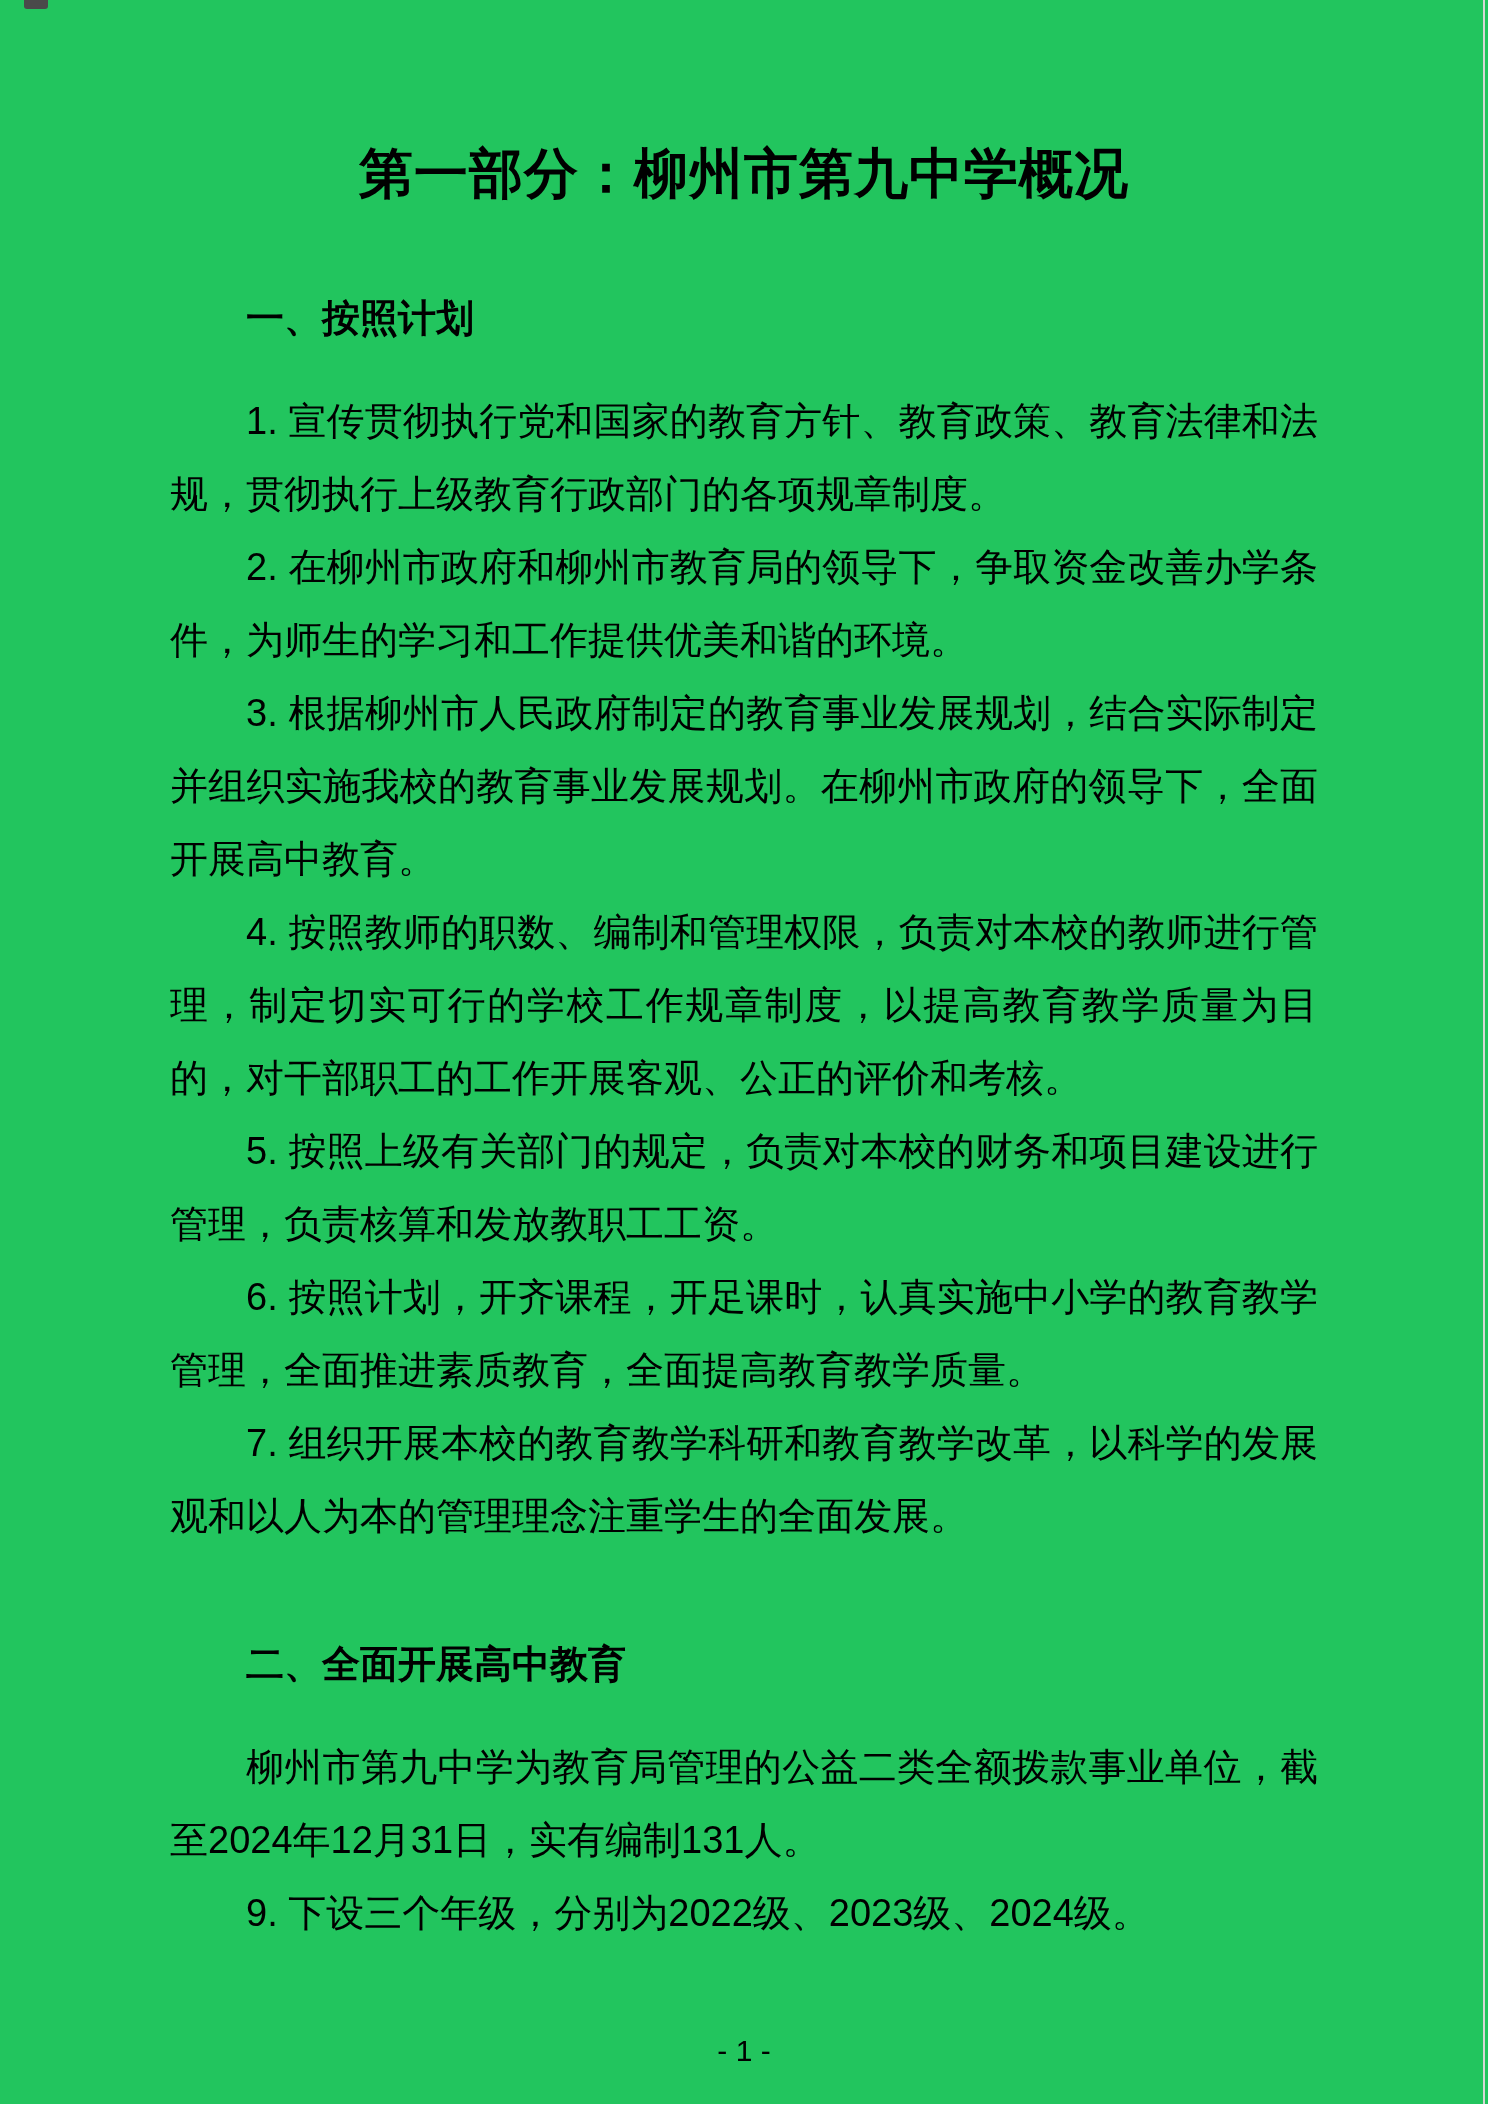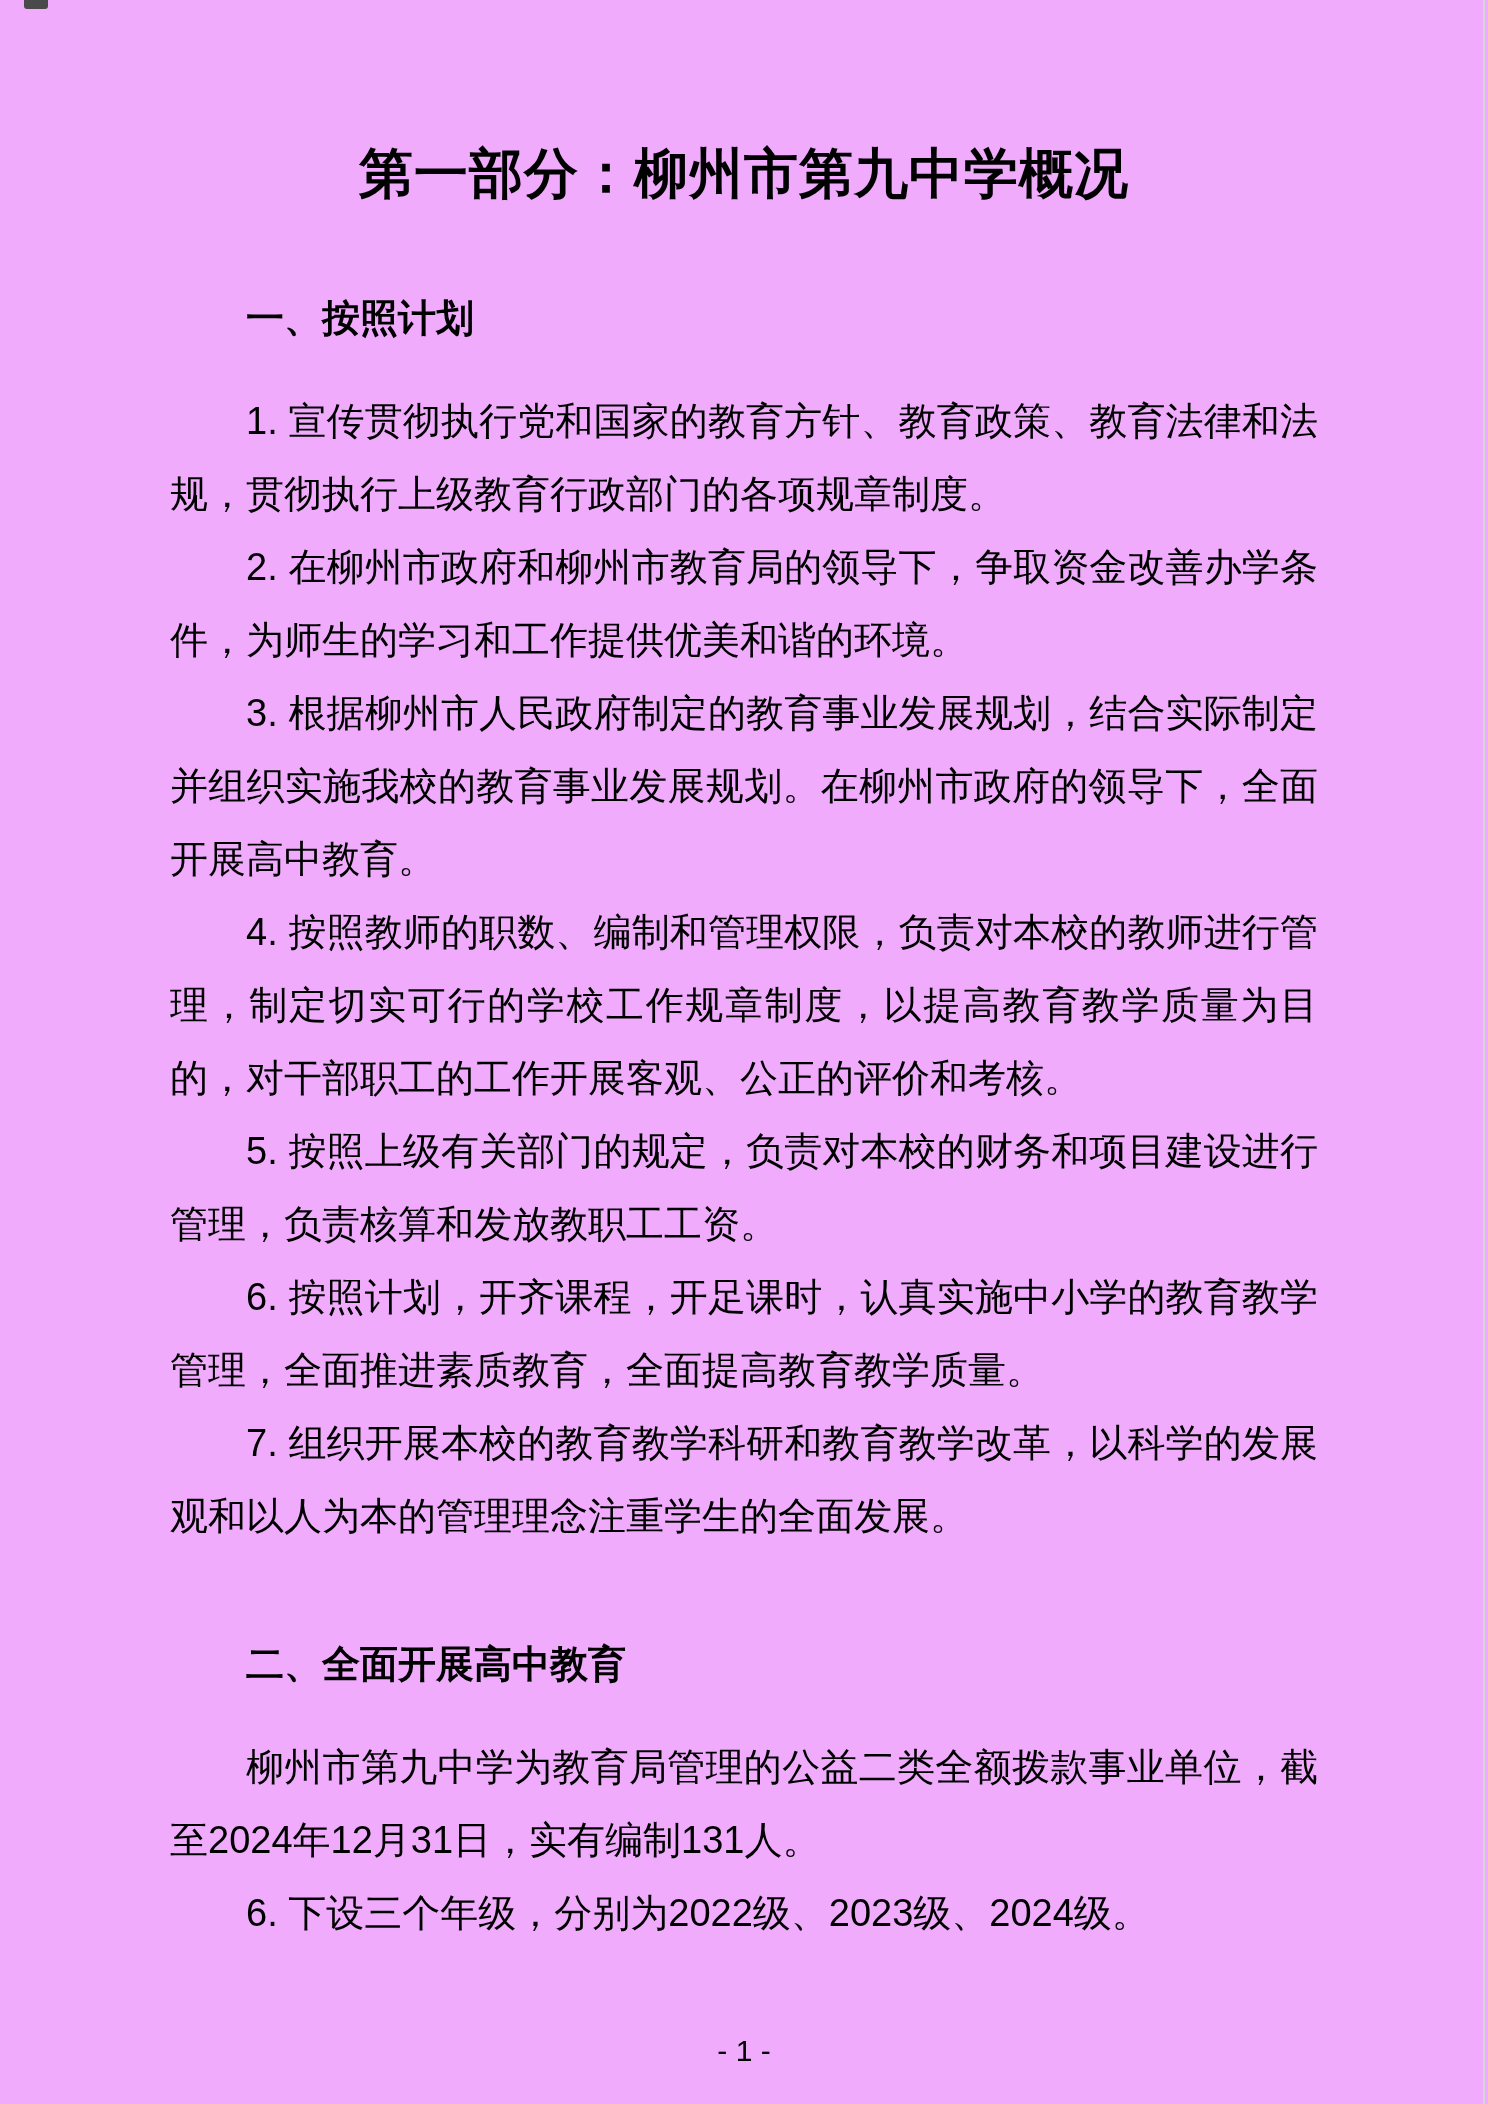--- a/index.html
+++ b/index.html
@@ -4,21 +4,21 @@
 <style>
   html, body {
     margin: 0;
     padding: 0;
     background: #ffffff;
   }
   .page {
     position: relative;
     width: 1488px;
     height: 2104px;
-    background: #f0abfc;
+    background: #22c55e;
     color: #000000;
     font-family: "Liberation Sans", sans-serif;
     box-sizing: border-box;
     padding: 138px 170px 0 170px;
     overflow: hidden;
   }
   .edge-line {
     position: absolute;
     top: 0;
     right: 3px;
@@ -89,18 +89,18 @@
     <p class="body-para">3. 根据柳州市人民政府制定的教育事业发展规划，结合实际制定并组织实施我校的教育事业发展规划。在柳州市政府的领导下，全面开展高中教育。</p>
     <p class="body-para">4. 按照教师的职数、编制和管理权限，负责对本校的教师进行管理，制定切实可行的学校工作规章制度，以提高教育教学质量为目的，对干部职工的工作开展客观、公正的评价和考核。</p>
     <p class="body-para">5. 按照上级有关部门的规定，负责对本校的财务和项目建设进行管理，负责核算和发放教职工工资。</p>
     <p class="body-para">6. 按照计划，开齐课程，开足课时，认真实施中小学的教育教学管理，全面推进素质教育，全面提高教育教学质量。</p>
     <p class="body-para">7. 组织开展本校的教育教学科研和教育教学改革，以科学的发展观和以人为本的管理理念注重学生的全面发展。</p>
   </section>
 
   <section class="sec-2">
     <h2 class="sec-heading">二、全面开展高中教育</h2>
     <p class="body-para">柳州市第九中学为教育局管理的公益二类全额拨款事业单位，截至2024年12月31日，实有编制131人。</p>
-    <p class="body-para">6. 下设三个年级，分别为2022级、2023级、2024级。</p>
+    <p class="body-para">9. 下设三个年级，分别为2022级、2023级、2024级。</p>
   </section>
 
   <div class="page-footer">- 1 -</div>
 
 </div>
 
 </body></html>

